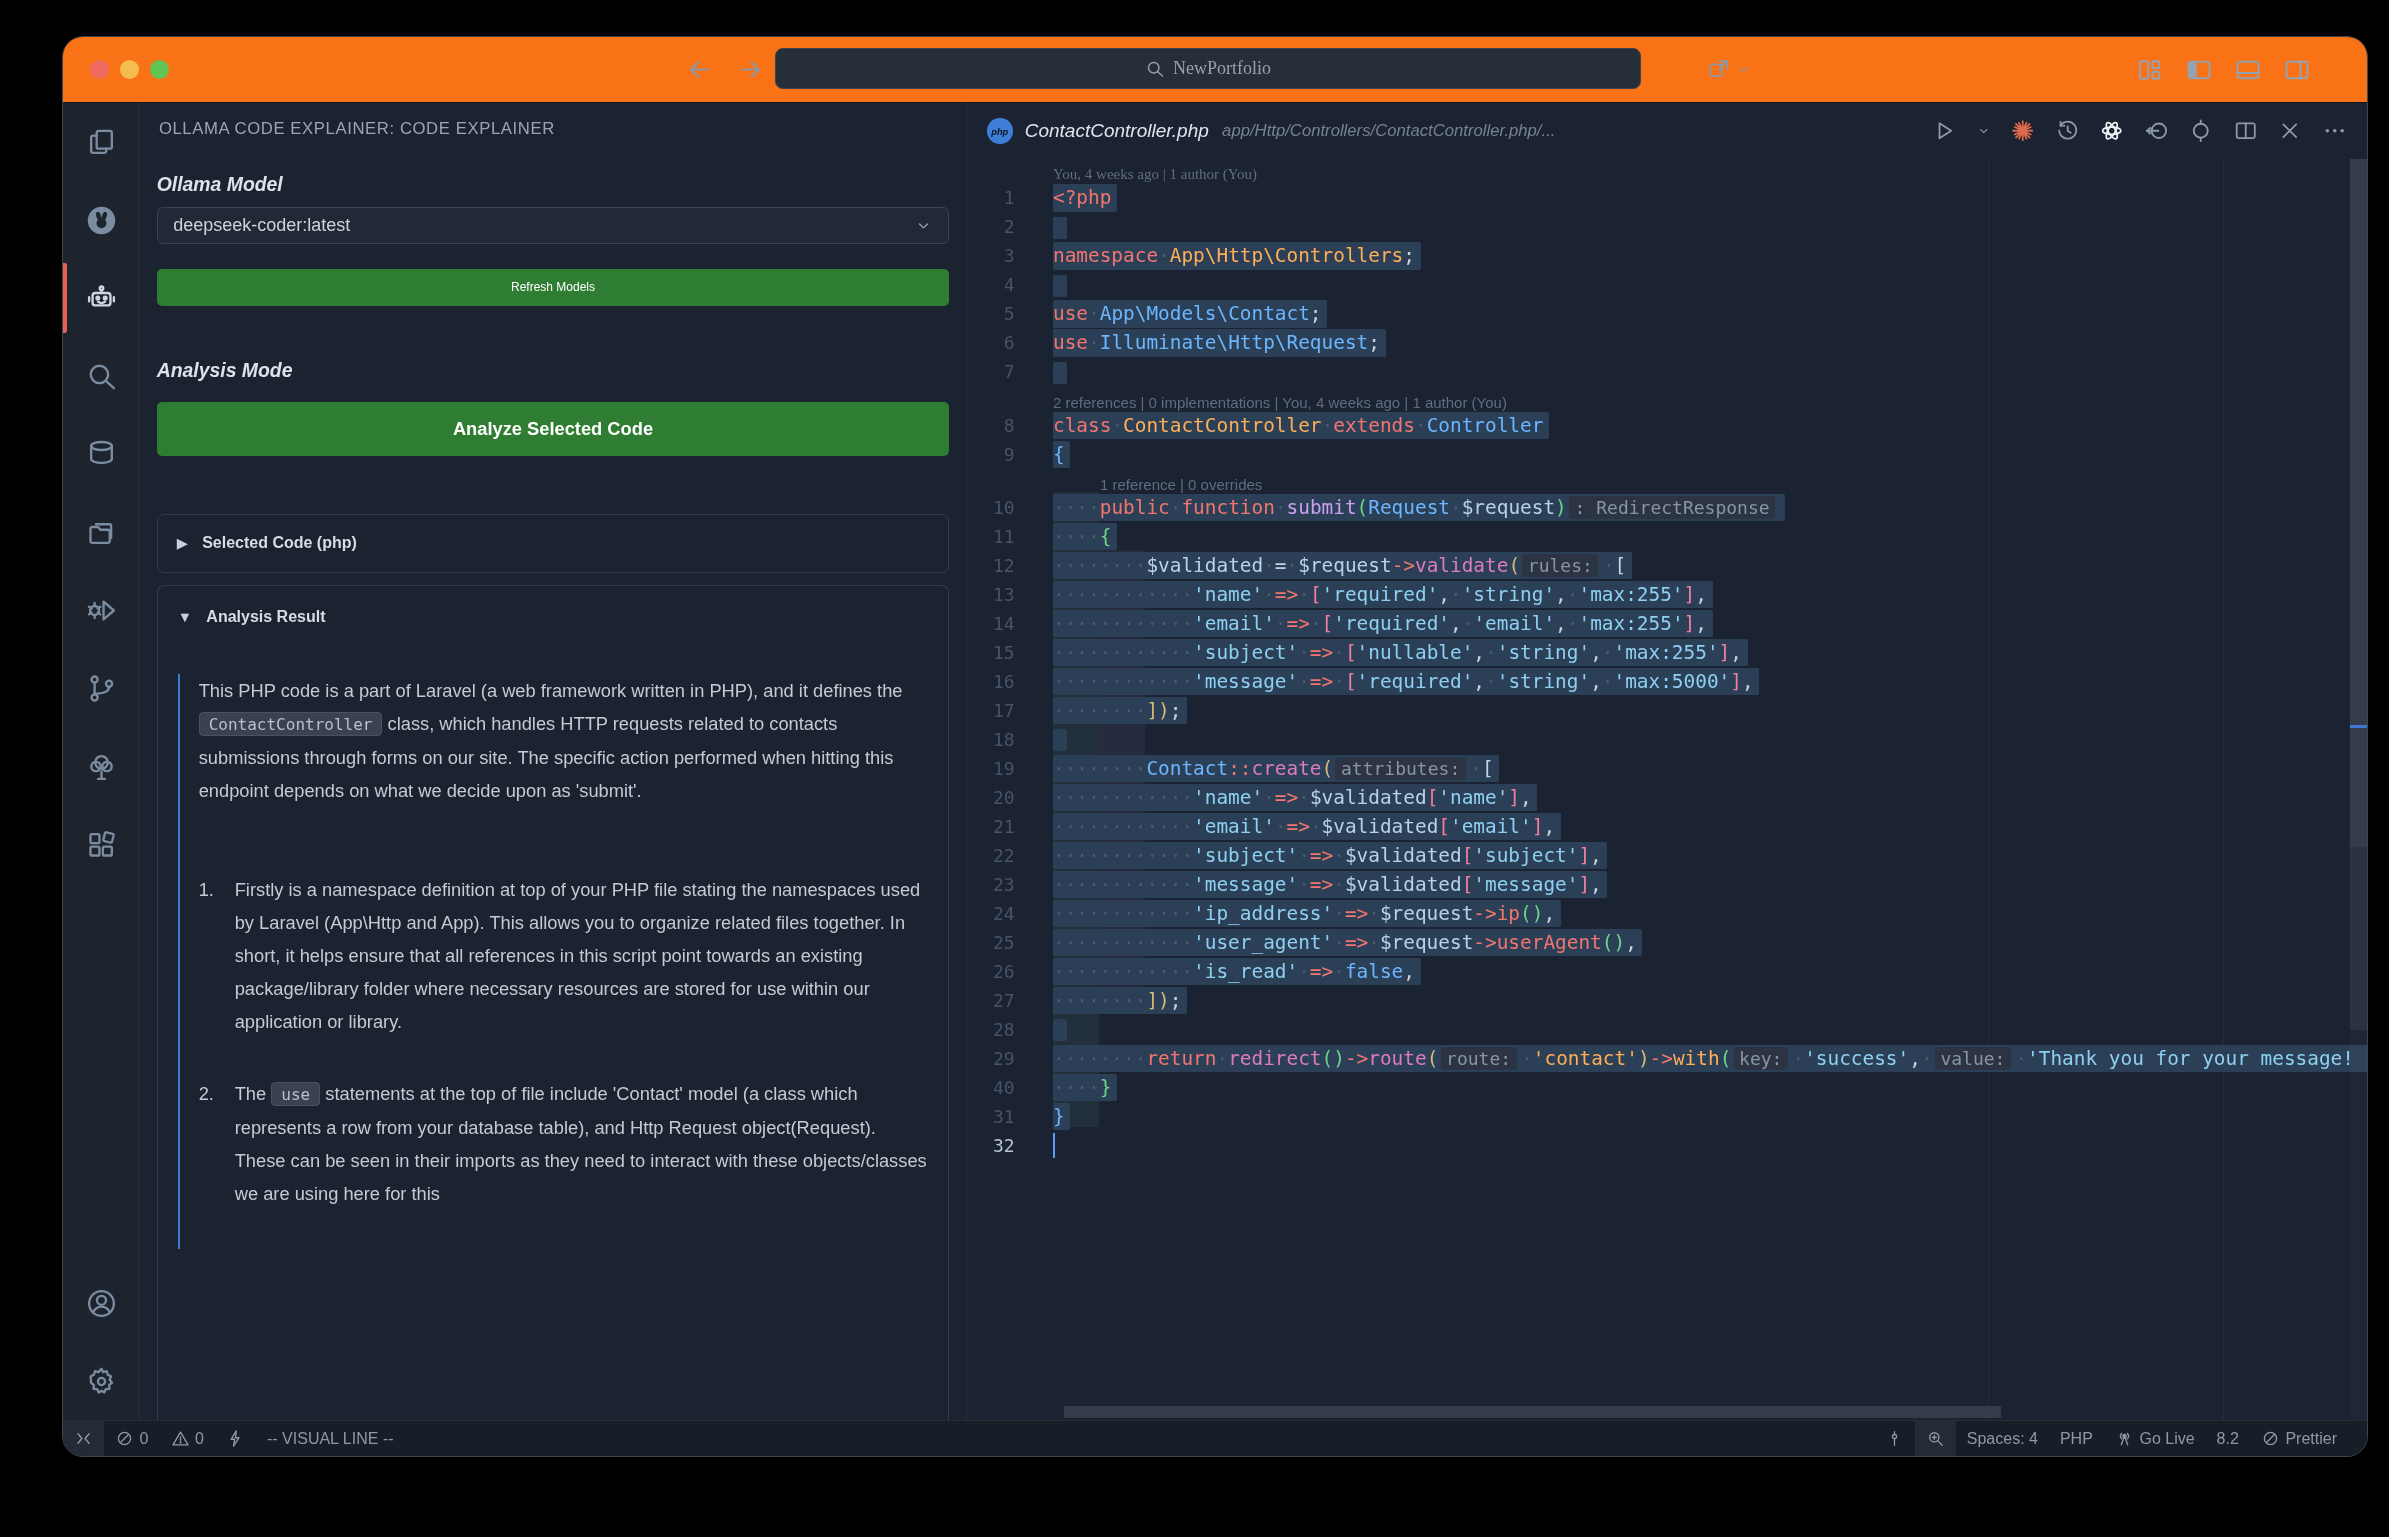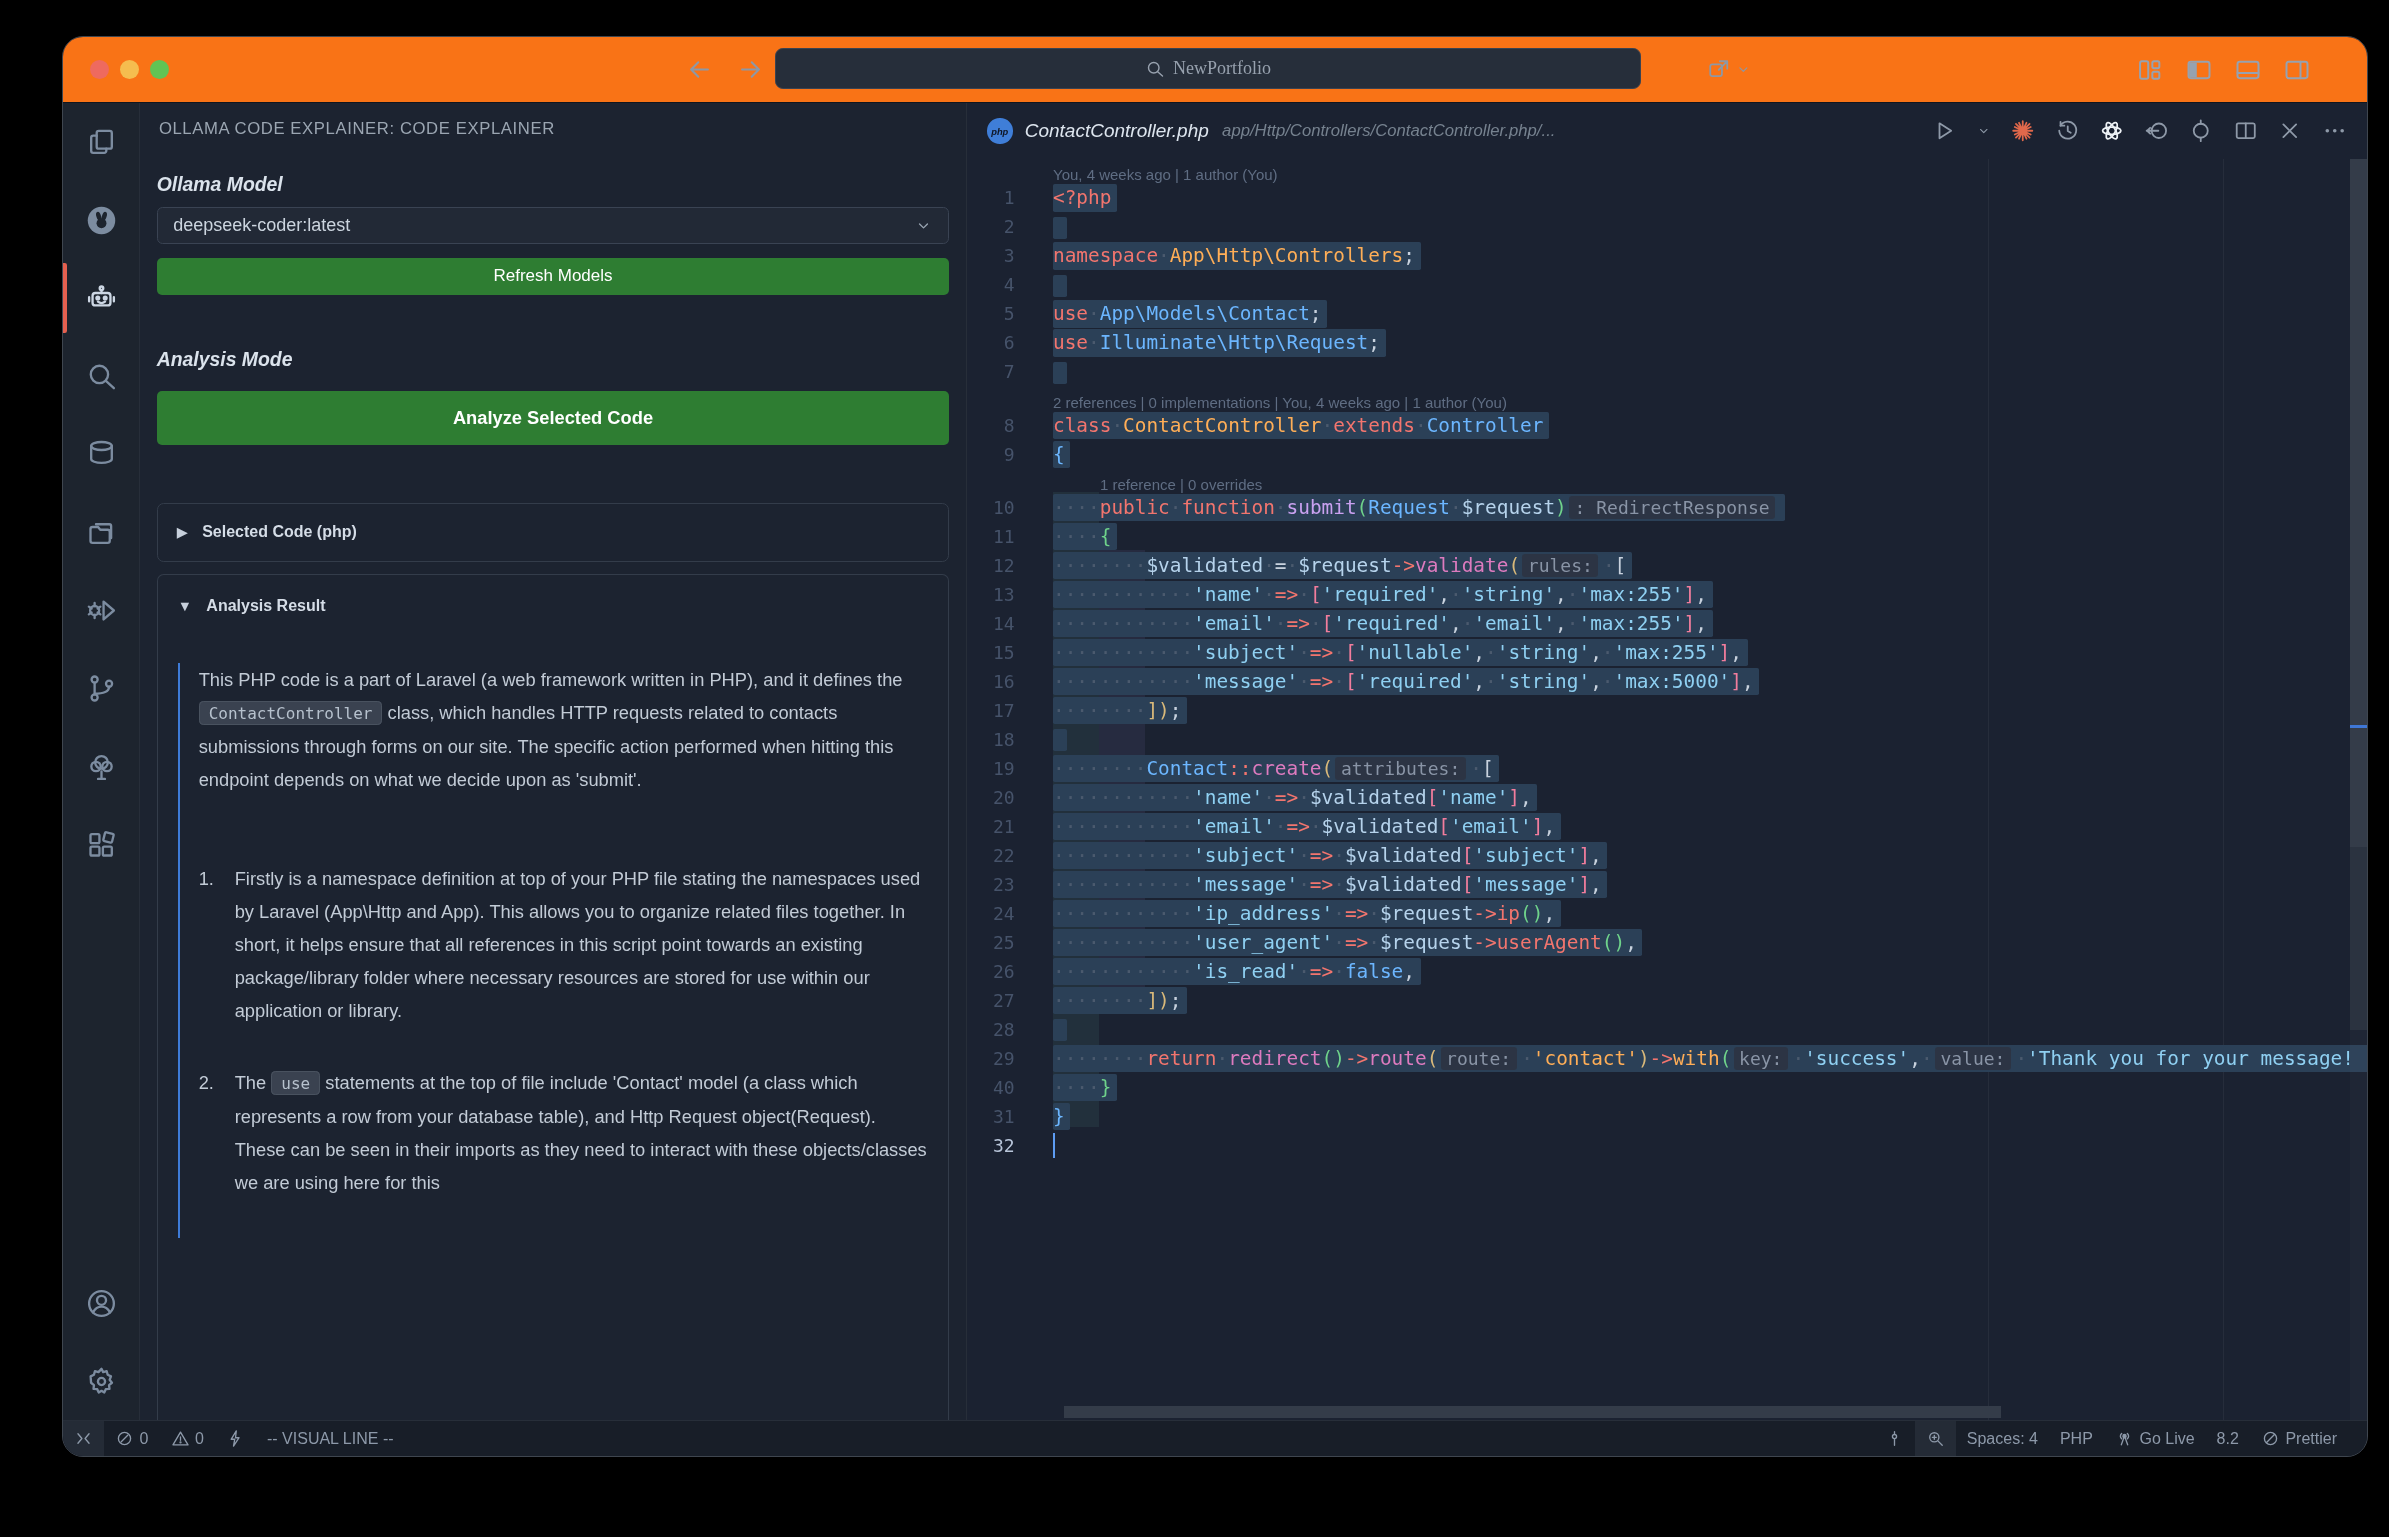--- a/index.html
+++ b/index.html
@@ -46,21 +46,21 @@
   .lbl { font-size:19.4px; font-weight:bold; color:#dbe3ec;font-style:italic; }
   .lbl.model { margin-top:34px; }
   .lbl.mode { margin-top:53px; }
   .select {
     margin-top:11px; height:37px; background:#222936; border:1.1px solid #3a4353; border-radius:5.6px;
     display:flex; align-items:center; padding:0 15.5px; font-size:18px; color:#ccd5df;
   }
   .select .chev { margin-left:auto; width:19px; height:19px; color:#98a3b1; }
   .btn { border:none; border-radius:5px; font-family:"Liberation Sans",sans-serif; cursor:pointer; }
   .btn.green { background:#2e7d32; color:#fff; }
-  .btn.refresh { margin-top:14px; height:37px; width:100%; font-size:17px; }
+  .btn.refresh { margin-top:25px; height:37px; width:100%; font-size:12px; }
   .mode-row { margin-top:13.3px; display:flex; gap:15.5px; }
   .btn.explain { flex:1; height:54px; font-size:18.3px; font-weight:bold; border:1.7px solid #3e7bd7; }
   .btn.suggest { flex:1; height:54px; font-size:18.3px; background:#3a4351; color:#c3ccd8; }
   .btn.analyze { margin-top:20px; height:54px; width:100%; font-size:18.3px; font-weight:bold; }
   .section-box { border:1.1px solid #333c4a; border-radius:6.7px; }
   .sel-code-box { margin-top:58px; height:59px; display:flex; align-items:center; padding:0 19px; gap:14.4px; }
   .tri { font-size:14.4px; color:#c7d0dc; }
   .section-title { font-size:16px; font-weight:bold; color:#d5dde7; }
   .analysis-box { margin-top:12.2px; flex:1; border-bottom:none; border-radius:6.7px 6.7px 0 0; padding:22px 20px 0 20px; display:flex; flex-direction:column; overflow:hidden; }
   .analysis-head { display:flex; align-items:center; gap:14.4px; }
@@ -420,21 +420,21 @@
               </svg>
             </span>
           </span>
       </div>
       <div class="code-area">
         <div class="scope-band" style="left:86px;width:46px;top:333px;height:635px;background:rgba(100,180,160,0.10);"></div>
         <div class="scope-band" style="left:132px;width:46px;top:391px;height:462px;background:rgba(140,130,200,0.10);"></div>
         <div class="ruler" style="left:1021px;"></div>
         <div class="ruler" style="left:1256px;"></div>
         <div class="rows">
-            <div class="lens" style="padding-left: 86px;">You, 4 weeks ago | 1 author (You)</div>
+            <div class="lens" style="padding-left: 86px; font-family: Liberation Serif, serif;">You, 4 weeks ago | 1 author (You)</div>
             <div class="crow">
               <span class="gut">1</span>
               <span class="lc"><span class="linesel"><span class="tk-k">&lt;?php</span></span></span>
             </div>
             <div class="crow">
               <span class="gut">2</span>
               <span class="lc"><span class="linesel selempty"></span></span>
             </div>
             <div class="crow">
               <span class="gut">3</span>

